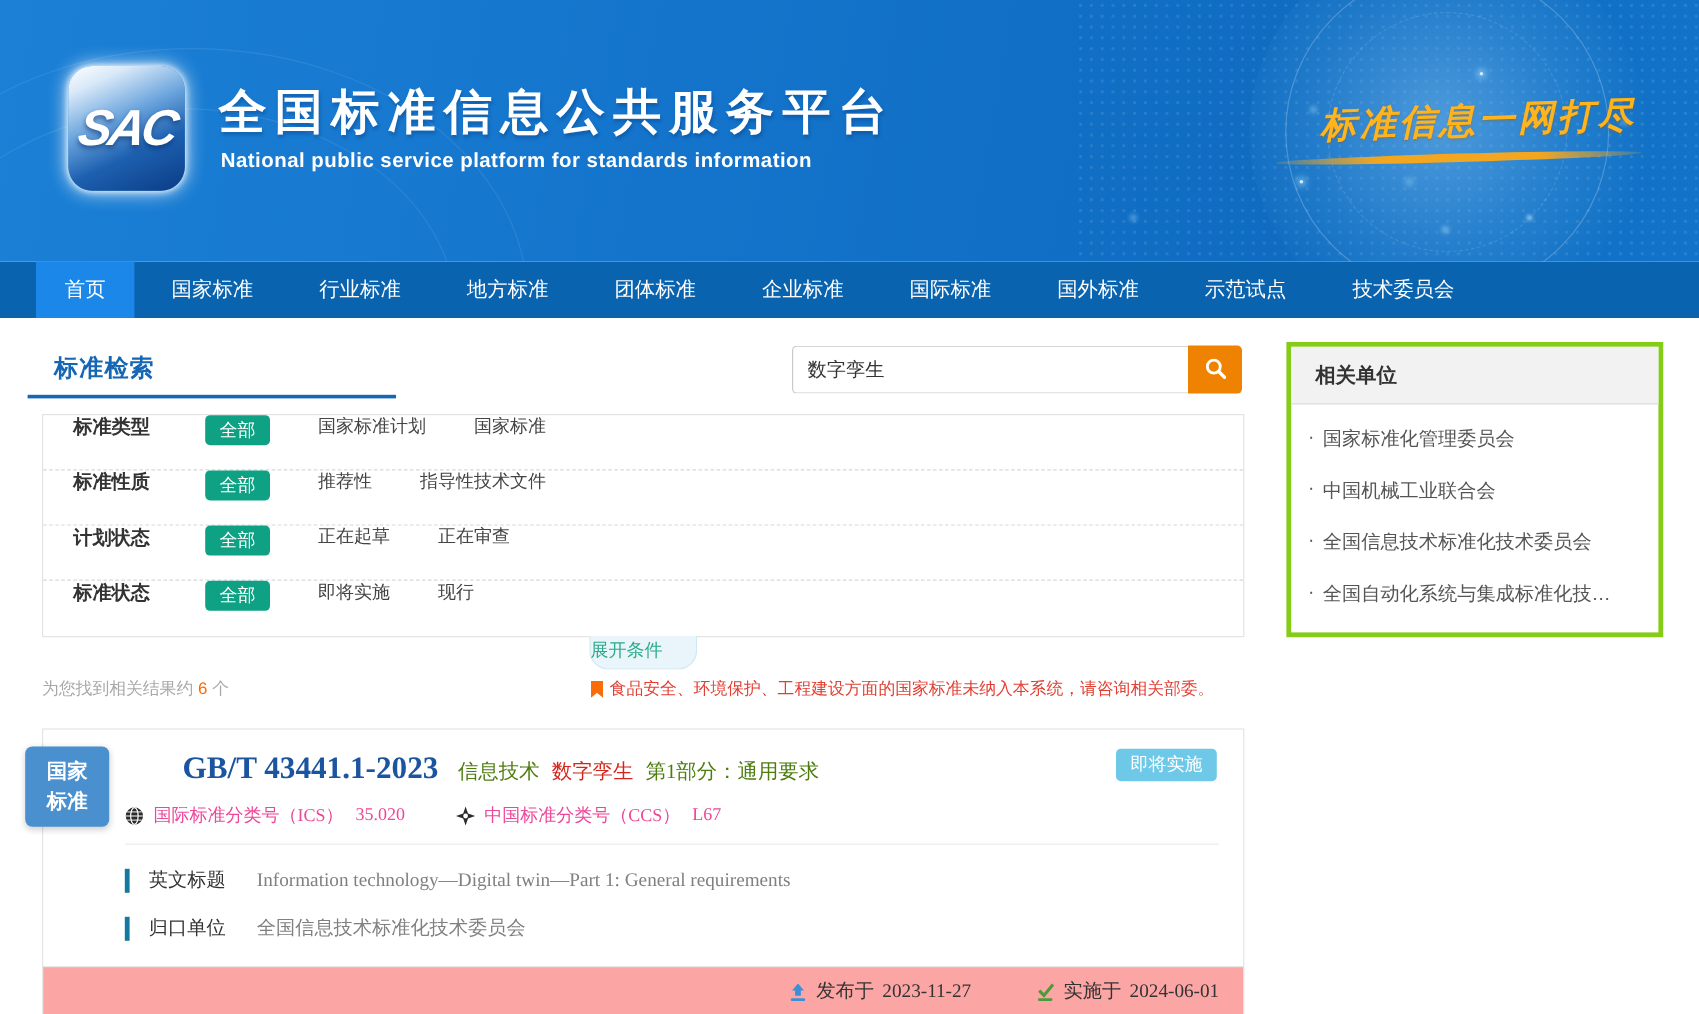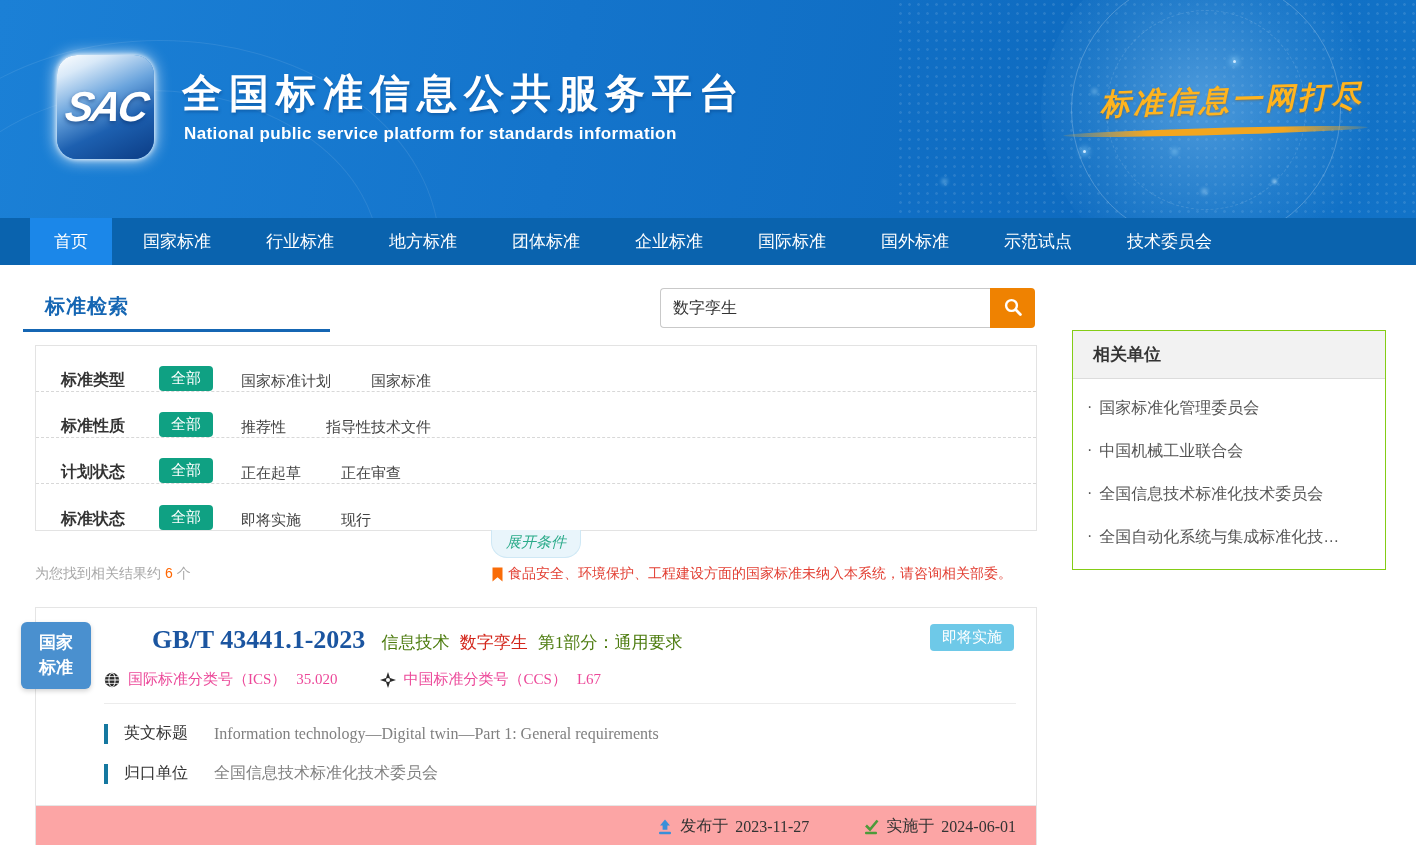--- a/index.html
+++ b/index.html
@@ -72,57 +72,58 @@
   .nav{ height:47px; background:#0a63ae; display:flex; padding-left:30px; }
   .nav-item{
     padding:0 24px; margin-right:7px; line-height:47px; color:#fff; font-size:17px;
     cursor:pointer; white-space:nowrap;
   }
   .nav-item.active{ background:#1b87e9; }
 
   
   .content{ display:flex; padding:20px 30px 0 35px; }
   .main-col{ width:1002px; position:relative; }
-  .sidebar{ width:314px; margin-left:35px; border:1px solid #84cc16; align-self:flex-start;margin-top:45px; }
+  .sidebar{ width:314px; margin-left:35px; border:4px solid #84cc16; align-self:flex-start; }
 
   .search-row{ position:relative; height:60px; }
   .title-wrap{
     position:absolute; left:-12px; top:0; width:307px; height:47px;
     padding:8px 0 0 22px; border-bottom:3px solid #1566b3;
   }
   .section-title{ color:#1566b3; font-size:20px; font-weight:bold; letter-spacing:1px; }
   .search-group{ position:absolute; right:2px; top:3px; display:flex; }
   .search-input{
     width:330px; height:40px; border:1px solid #c9c9c9; border-right:none;
     border-radius:4px 0 0 4px; font-size:16px; padding:0 12px; color:#333; outline:none;
     font-family:inherit;
   }
   .search-btn{
     width:45px; height:40px; background:#ef8201; border:none; border-radius:0 4px 4px 0;
     cursor:pointer; display:flex; align-items:center; justify-content:center;
   }
 
   .filter-panel{ border:1px solid #e3e3e3; background:#fff; }
   .filter-row{
-    display:flex; align-items:flex-end; height:46px; padding-left:25px;
+    display:flex; align-items:flex-start; height:46px; padding-left:25px;
     border-bottom:1px dashed #d8d8d8;
+    gap:12px;
   }
   .filter-row:last-child{ border-bottom:none; }
   .filter-label{ width:98px; font-size:16px; font-weight:bold; color:#333; }
   .filter-all{
     background:#0fa183; color:#fff; font-size:15px; padding:3px 12px; border-radius:4px;
     margin-right:28px; cursor:pointer;
   }
   .filter-opts{ display:flex; gap:40px; }
   .filter-opt{ color:#444; font-size:15px; cursor:pointer; }
 
   .expand-tab{
-    width:90px; margin:-1px auto 4px auto; text-align:center; background:#e9f5fb;
+    width:90px; margin:-1px auto 4px auto; text-align:left; background:#e9f5fb;
     border:1px solid #cfe8f5; border-top:none; border-radius:0 0 16px 16px;
-    color:#2bab8a; font-size:15px; padding:3px 0 5px 0; cursor:pointer; position:relative;font-style:italic;
+    color:#2bab8a; font-size:15px; padding:3px 0 5px 0; cursor:pointer; position:relative;
   }
 
   .results-row{
     display:flex; justify-content:space-between; align-items:center;
     margin-top:7px; padding-right:25px; font-size:14px;
   }
   .count-text{ color:#a8a8a8; }
   .count-num{ color:#f60; margin:0 4px; }
   .notice{ color:#e23e32; display:flex; align-items:center; gap:5px; }
 

